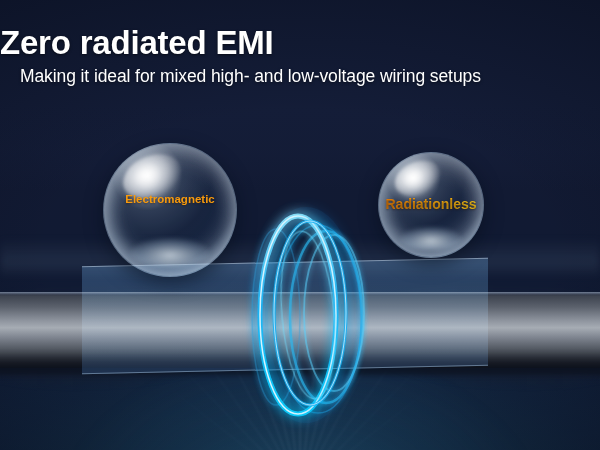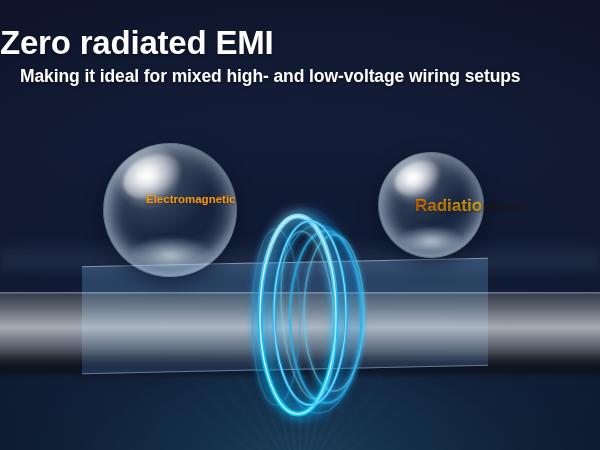--- a/index.html
+++ b/index.html
@@ -62,21 +62,21 @@
     font-weight: bold;
     letter-spacing: -0.2px;
     line-height: 1.15;
     text-shadow: 0 1px 3px rgba(0,0,0,0.55);
   }
   .subtitle {
     margin: 3px auto 0;
     width: 560px;
     color: #ffffff;
     font-size: 17.5px;
-    font-weight: bold;
+    font-weight: normal;
     line-height: 1.35;
     letter-spacing: -0.1px;
     text-shadow: 0 1px 3px rgba(0,0,0,0.5);
   }
   .subtitle span { display: block; }
 
   
   .cable-wrap {
     position: absolute; inset: 0;
     z-index: 12;
@@ -188,32 +188,31 @@
   #bubble-right { left: 378px; top: 152px; width: 104px; height: 104px; }
 
   .bubble-label {
     position: absolute;
     left: 0; right: 0;
     text-align: center;
     font-weight: bold;
     z-index: 2;
     pointer-events: none;
     text-shadow: 0 1px 2px rgba(40,20,0,0.45);
-    margin-left: 36px;
   }
   #bubble-left .bubble-label {
     top: 34%;
     font-size: 11.5px;
     line-height: 1.85;
     color: #f79a0d;
     padding: 0 6px;
   }
   #bubble-right .bubble-label {
     top: 41%;
-    font-size: 17px;
+    font-size: 14px;
     color: #fba50b;
   }
   .grad-text {
     background: linear-gradient(95deg, #f07d06 0%, #fb9f0a 38%, #ffd21a 100%);
     -webkit-background-clip: text;
     background-clip: text;
     color: transparent;
     -webkit-text-fill-color: transparent;
   }
 

